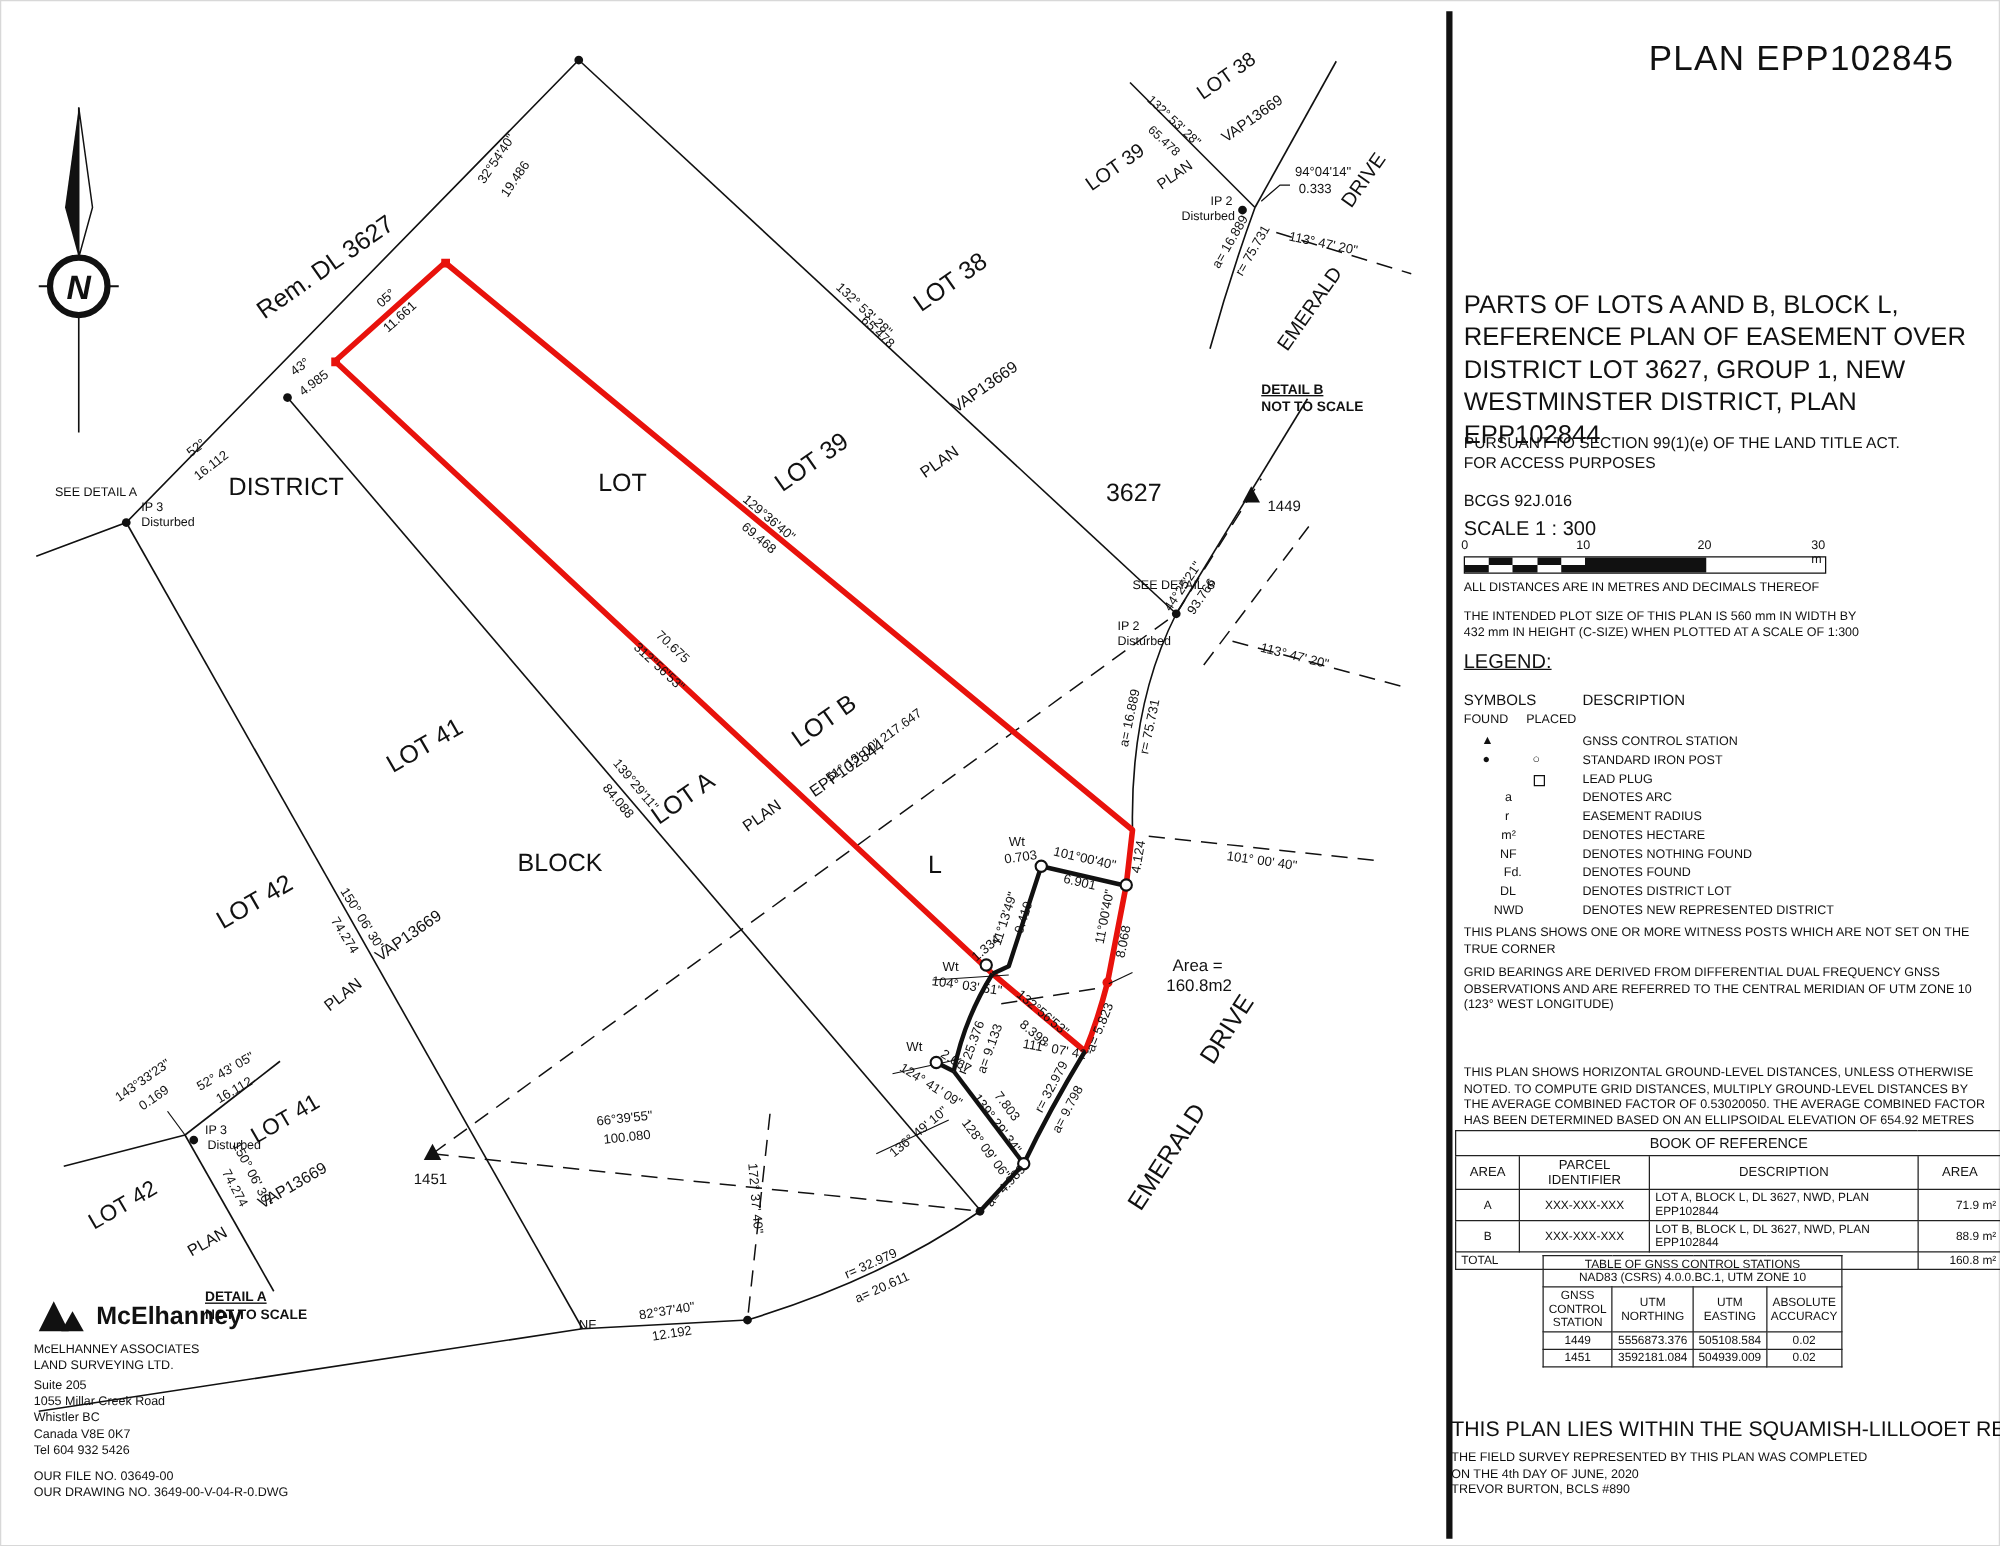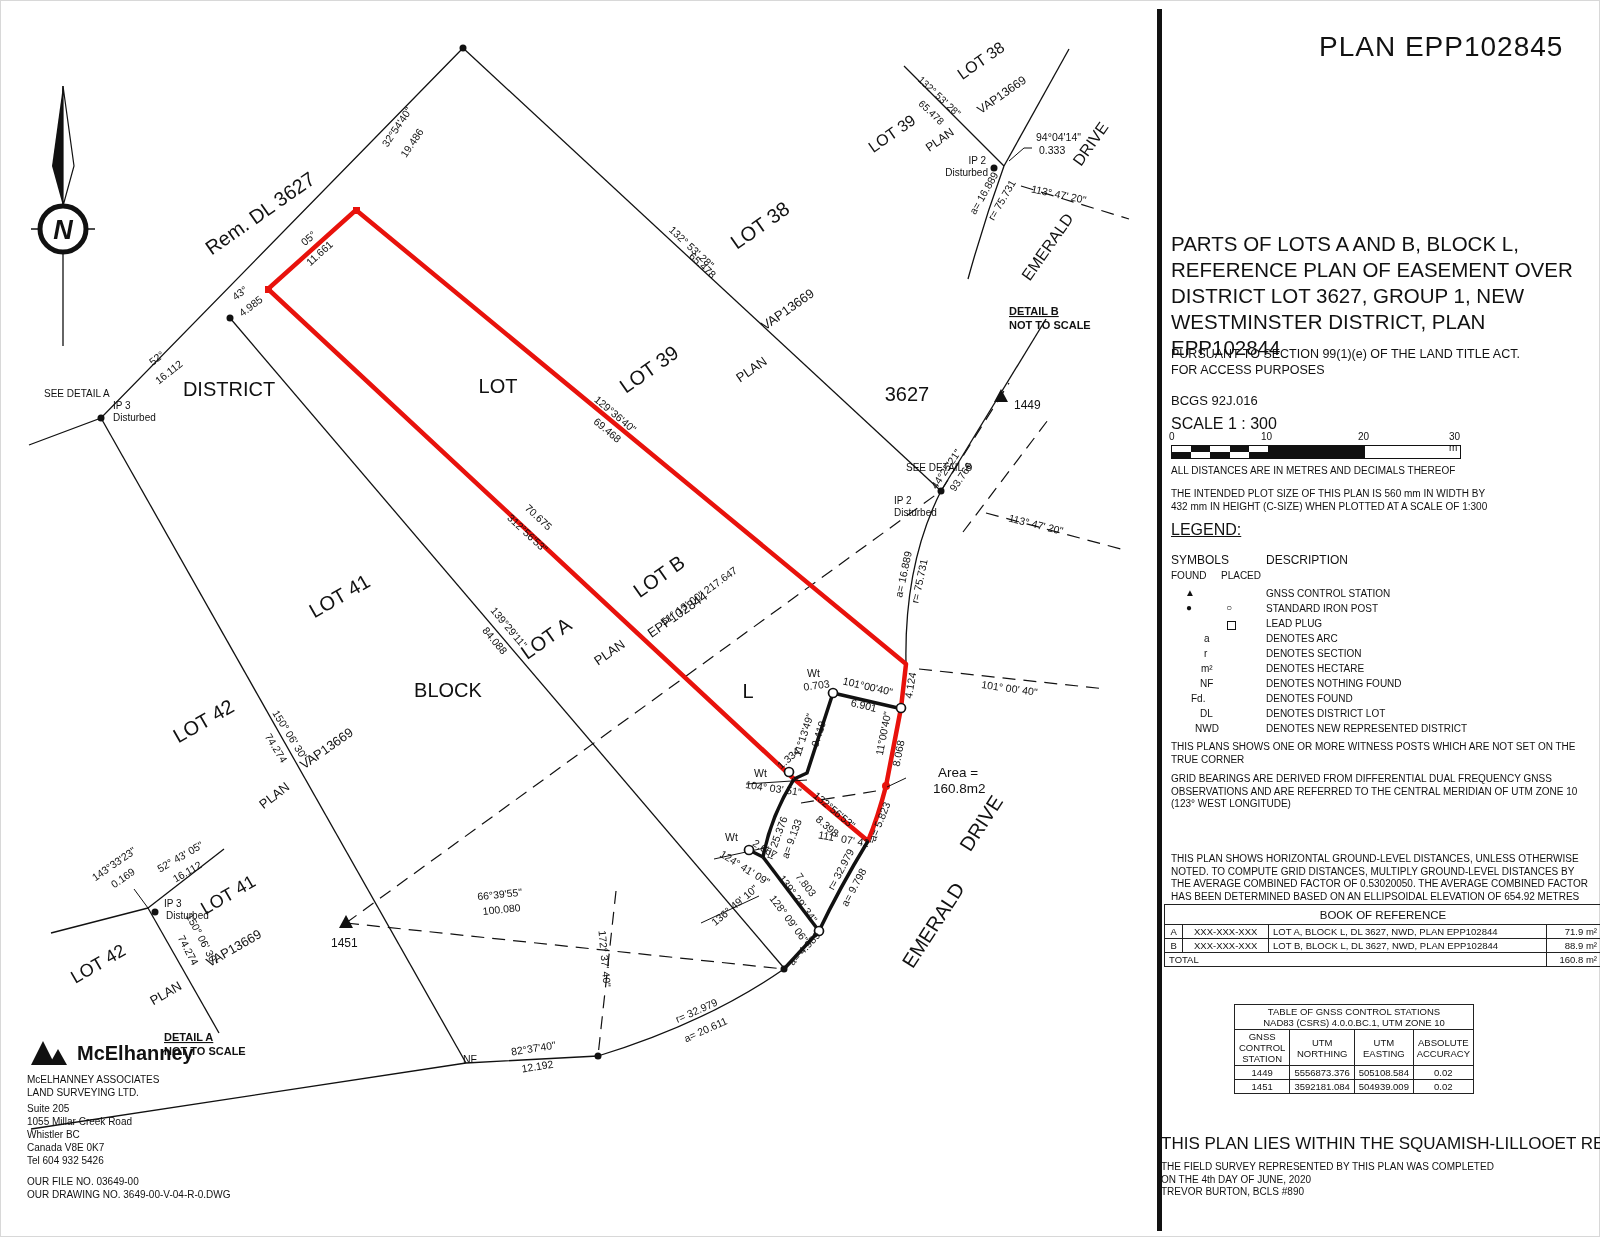--- a/index.html
+++ b/index.html
@@ -326,26 +326,26 @@
   <div class="abs leg-row" style="left:14px;top:586px;">▲</div>
   <div class="abs leg-row" style="left:95px;top:587px;">GNSS CONTROL STATION</div>
   <div class="abs leg-row" style="left:15px;top:601px;">●</div>
   <div class="abs leg-row" style="left:55px;top:601px;">○</div>
   <div class="abs leg-row" style="left:95px;top:602px;">STANDARD IRON POST</div>
   <div class="abs" style="left:56px;top:618px;"><span class="sq"></span></div>
   <div class="abs leg-row" style="left:95px;top:617px;">LEAD PLUG</div>
   <div class="abs leg-row" style="left:33px;top:632px;">a</div>
   <div class="abs leg-row" style="left:95px;top:632px;">DENOTES ARC</div>
   <div class="abs leg-row" style="left:33px;top:647px;">r</div>
-  <div class="abs leg-row" style="left:95px;top:647px;">DENOTES SECTION</div>
+  <div class="abs leg-row" style="left:95px;top:647px;">EASEMENT RADIUS</div>
   <div class="abs leg-row" style="left:30px;top:662px;">m²</div>
   <div class="abs leg-row" style="left:95px;top:662px;">DENOTES HECTARE</div>
   <div class="abs leg-row" style="left:29px;top:677px;">NF</div>
   <div class="abs leg-row" style="left:95px;top:677px;">DENOTES NOTHING FOUND</div>
-  <div class="abs leg-row" style="left:20px;top:692px;">Fd.</div>
+  <div class="abs leg-row" style="left:32px;top:692px;">Fd.</div>
   <div class="abs leg-row" style="left:95px;top:692px;">DENOTES FOUND</div>
   <div class="abs leg-row" style="left:29px;top:707px;">DL</div>
   <div class="abs leg-row" style="left:95px;top:707px;">DENOTES DISTRICT LOT</div>
   <div class="abs leg-row" style="left:24px;top:722px;">NWD</div>
   <div class="abs leg-row" style="left:95px;top:722px;">DENOTES NEW REPRESENTED DISTRICT</div>
 
   <div class="abs note" style="left:0;top:740px;">
     <div>THIS PLANS SHOWS ONE OR MORE WITNESS POSTS WHICH ARE NOT SET ON THE</div>
     <div>TRUE CORNER</div>
   </div>
@@ -359,20 +359,26 @@
     <div>NOTED.  TO COMPUTE GRID DISTANCES, MULTIPLY GROUND-LEVEL DISTANCES BY</div>
     <div>THE AVERAGE COMBINED FACTOR OF 0.53020050.  THE AVERAGE COMBINED FACTOR</div>
     <div>HAS BEEN DETERMINED BASED ON AN ELLIPSOIDAL ELEVATION OF 654.92 METRES</div>
   </div>
 
   <table class="bor">
     <tbody>
           <tr>
             <td class="ttl" colspan="4">BOOK OF REFERENCE</td>
           </tr>
+    <tr>
+      <td class="hd" style="width:44px;">AREA</td>
+      <td class="hd" style="width:100px;">PARCEL IDENTIFIER</td>
+      <td class="hd" style="width:224px;">DESCRIPTION</td>
+      <td class="hd" style="width:62px;">AREA</td>
+    </tr>
     <tr>
       <td style="text-align:center;">A</td>
       <td style="text-align:center;">XXX-XXX-XXX</td>
       <td>LOT A, BLOCK L, DL 3627, NWD, PLAN EPP102844</td>
       <td style="text-align:right;">71.9 m²</td>
     </tr>
     <tr>
       <td style="text-align:center;">B</td>
       <td style="text-align:center;">XXX-XXX-XXX</td>
       <td>LOT B, BLOCK L, DL 3627, NWD, PLAN EPP102844</td>

